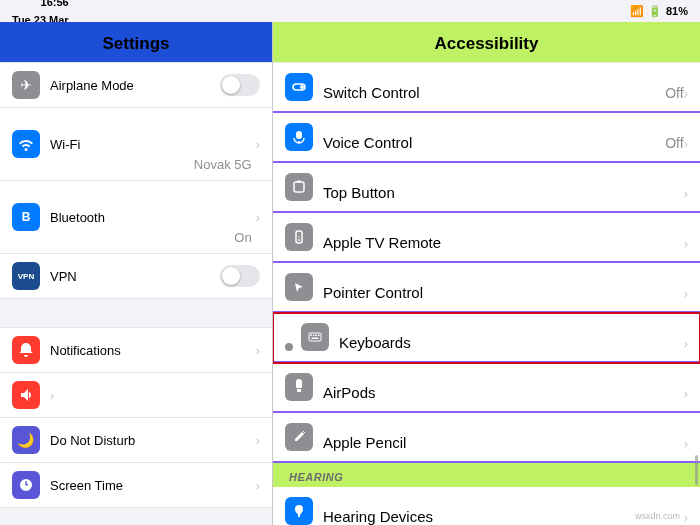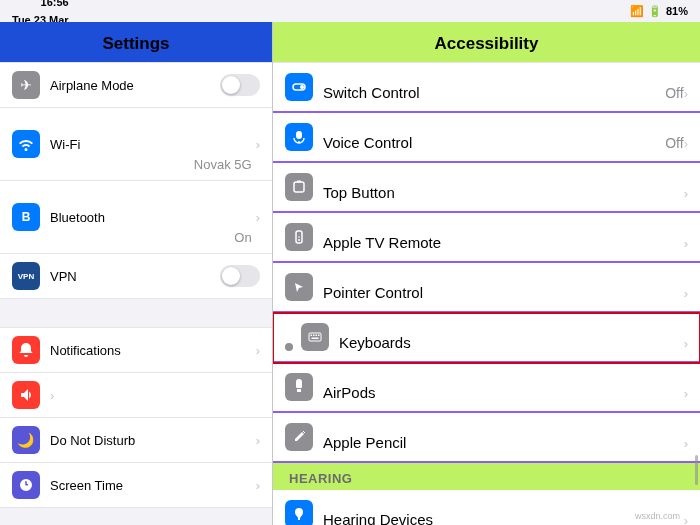--- a/index.html
+++ b/index.html
@@ -128,26 +128,27 @@
       padding: 12px 16px 8px;
       color: #000;
       text-align: center;
     }
 
     .content-section {
       margin-bottom: 0;
     }
 
     .section-header {
-      font-size: 13px;
+      font-size: 11px;
       font-weight: 600;
       color: #6c6c70;
       padding: 8px 16px 4px;
       text-transform: uppercase;
       letter-spacing: 0.5px;
+      font-style: italic;
     }
 
     .content-item {
       display: flex;
       align-items: flex-end;
       padding: 10px 12px;
       background: #fff;
       border-bottom: 2px solid #8b5cf6;
       cursor: pointer;
       min-height: 42px;

